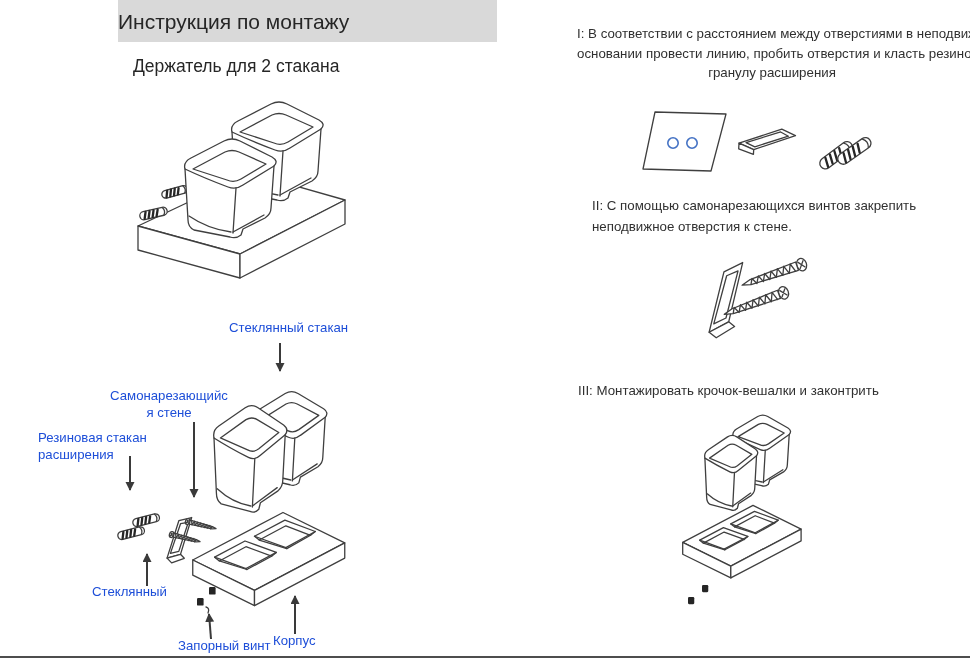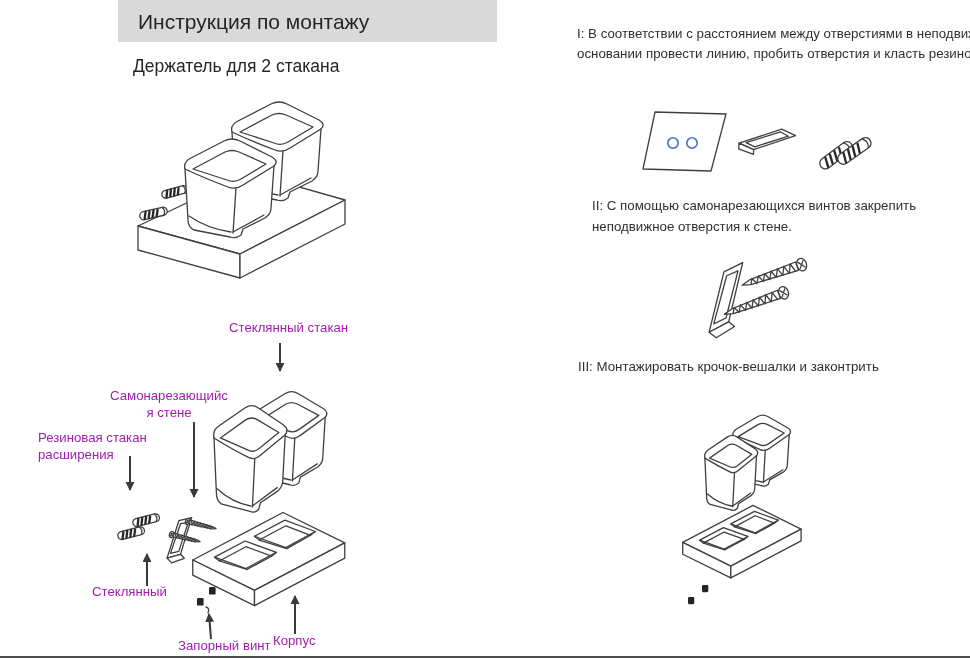--- a/index.html
+++ b/index.html
@@ -1,22 +1,22 @@
 <!DOCTYPE html>
 <html><head>
 <meta charset="utf-8">
 <style>
   html,body{margin:0;padding:0;background:#fff;}
   body{font-family:"Liberation Sans","DejaVu Sans",sans-serif;}
   .sheet{position:relative;width:970px;height:658px;background:#fff;overflow:hidden;}
   .art{position:absolute;left:0;top:0;}
   .title-band{position:absolute;left:118px;top:0;width:379px;height:42px;background:#d9d9d9;
-    color:#262626;font-size:21px;line-height:43px;padding-left:20px;box-sizing:border-box;white-space:nowrap;}
+    color:#262626;font-size:21px;line-height:43px;box-sizing:border-box;white-space:nowrap;}
   .subtitle{position:absolute;left:133px;top:56px;font-size:17.5px;color:#262626;white-space:nowrap;text-align:center;}
-  .t{position:absolute;color:#a21caf;font-size:13.2px;line-height:16.5px;white-space:nowrap;}
+  .t{position:absolute;color:#1d4ed8;font-size:13.2px;line-height:16.5px;white-space:nowrap;}
   .step{position:absolute;color:#303030;font-size:13.3px;line-height:21px;white-space:nowrap;}
   .step-c{line-height:19.5px;text-align:center;width:390px;}
   .bottom-edge{position:absolute;left:0;bottom:0;width:100%;height:2px;background:#4d4d4d;}
   svg .fw{fill:#ffffff;stroke:#3f3f3f;stroke-width:1.3;stroke-linejoin:round;}
   svg .st{fill:none;stroke:#3f3f3f;stroke-width:1.3;stroke-linejoin:round;stroke-linecap:round;}
   svg .hk{stroke:#262626;stroke-width:2.3;fill:none;stroke-linecap:round;}
   svg .arrow{stroke:#3a3a3a;stroke-width:2;fill:none;}
   svg .hole{fill:#fff;stroke:#4472c4;stroke-width:1.6;}
   svg path,svg rect,svg ellipse,svg circle,svg line{vector-effect:non-scaling-stroke;}
 </style>
@@ -138,25 +138,26 @@
     <div>расширения</div>
   </div>
 
   <div class="t" style="left:92px;top:584px">Стеклянный</div>
   <div class="t" style="left:178px;top:638px">Запорный винт</div>
   <div class="t" style="left:273px;top:633px">Корпус</div>
 
   <div class="step step-c" style="left:577px;top:24px">
     <div>I: В соответствии с расстоянием между отверстиями в неподвижном</div>
     <div>основании провести линию, пробить отверстия и класть резиновую</div>
+    <div>гранулу расширения</div>
   </div>
 
   <div class="step" style="left:592px;top:195px">
     <div>II: С помощью самонарезающихся винтов закрепить</div>
     <div>неподвижное отверстия к стене.</div>
   </div>
 
-  <div class="step" style="left:578px;top:356px">
+  <div class="step" style="left:578px;top:380px">
     <div>III: Монтажировать крочок-вешалки и законтрить</div>
   </div>
 
   <div class="bottom-edge"></div>
 </div>
 
 </body></html>

